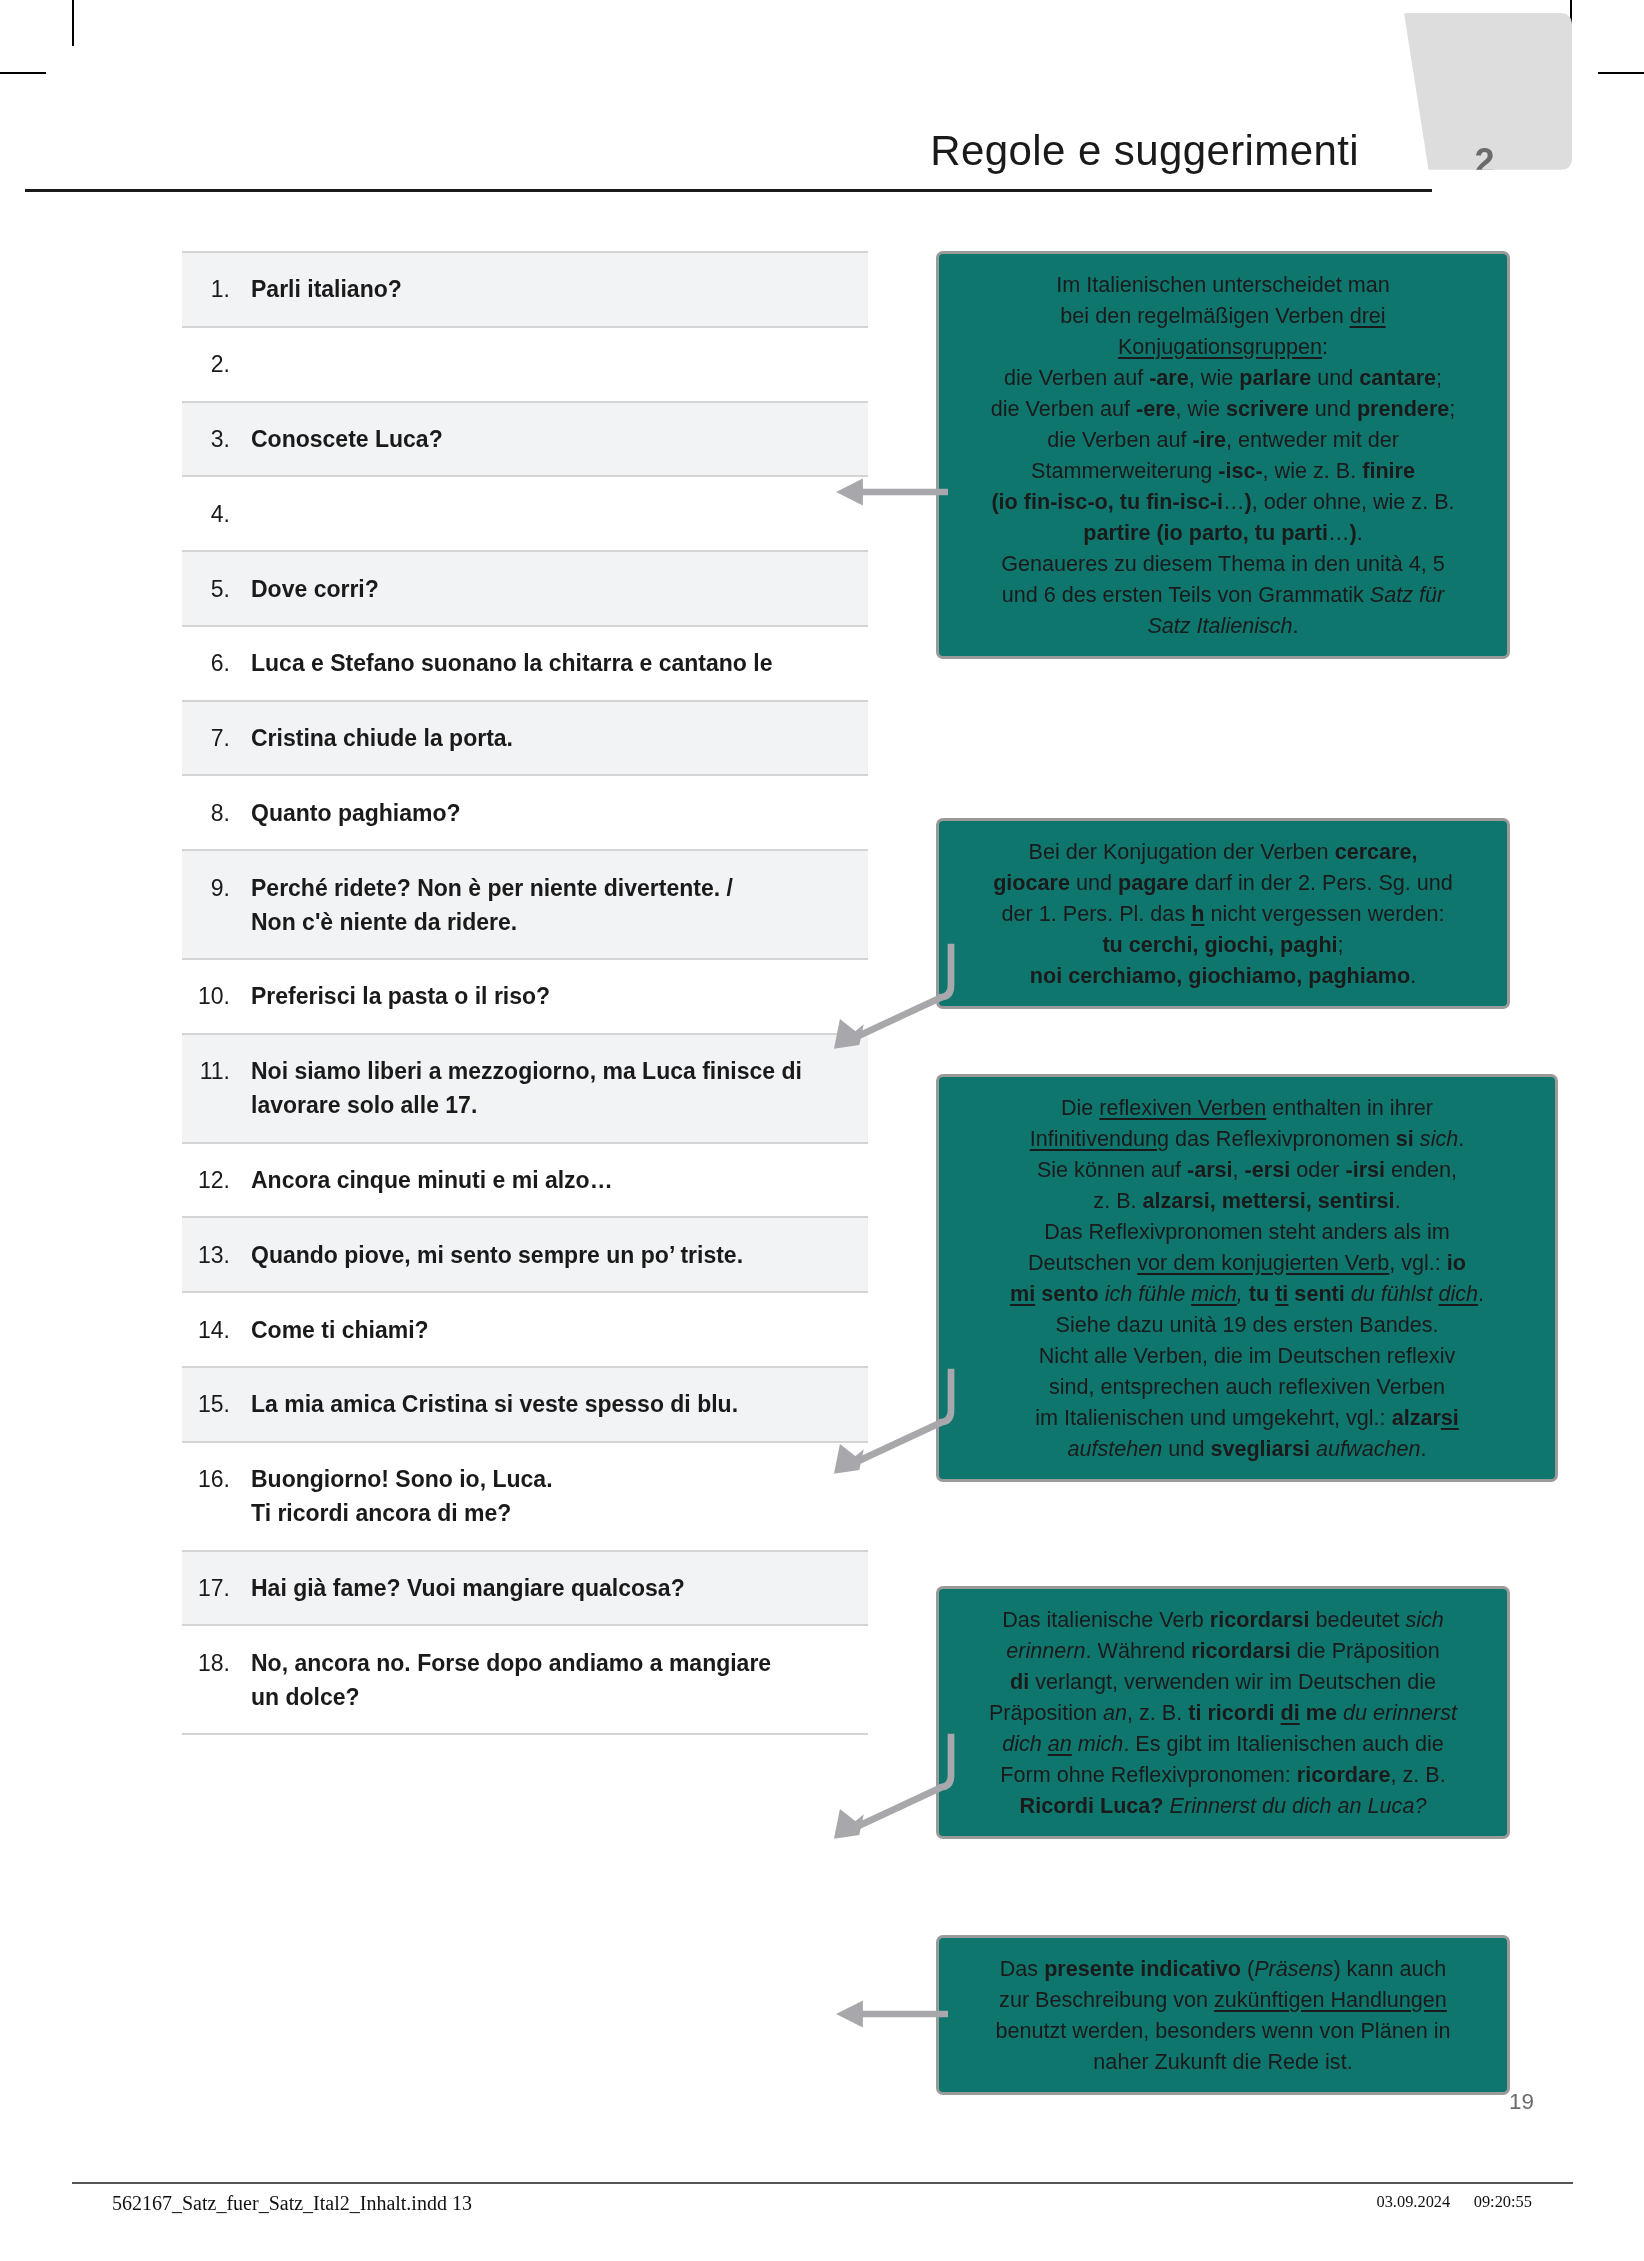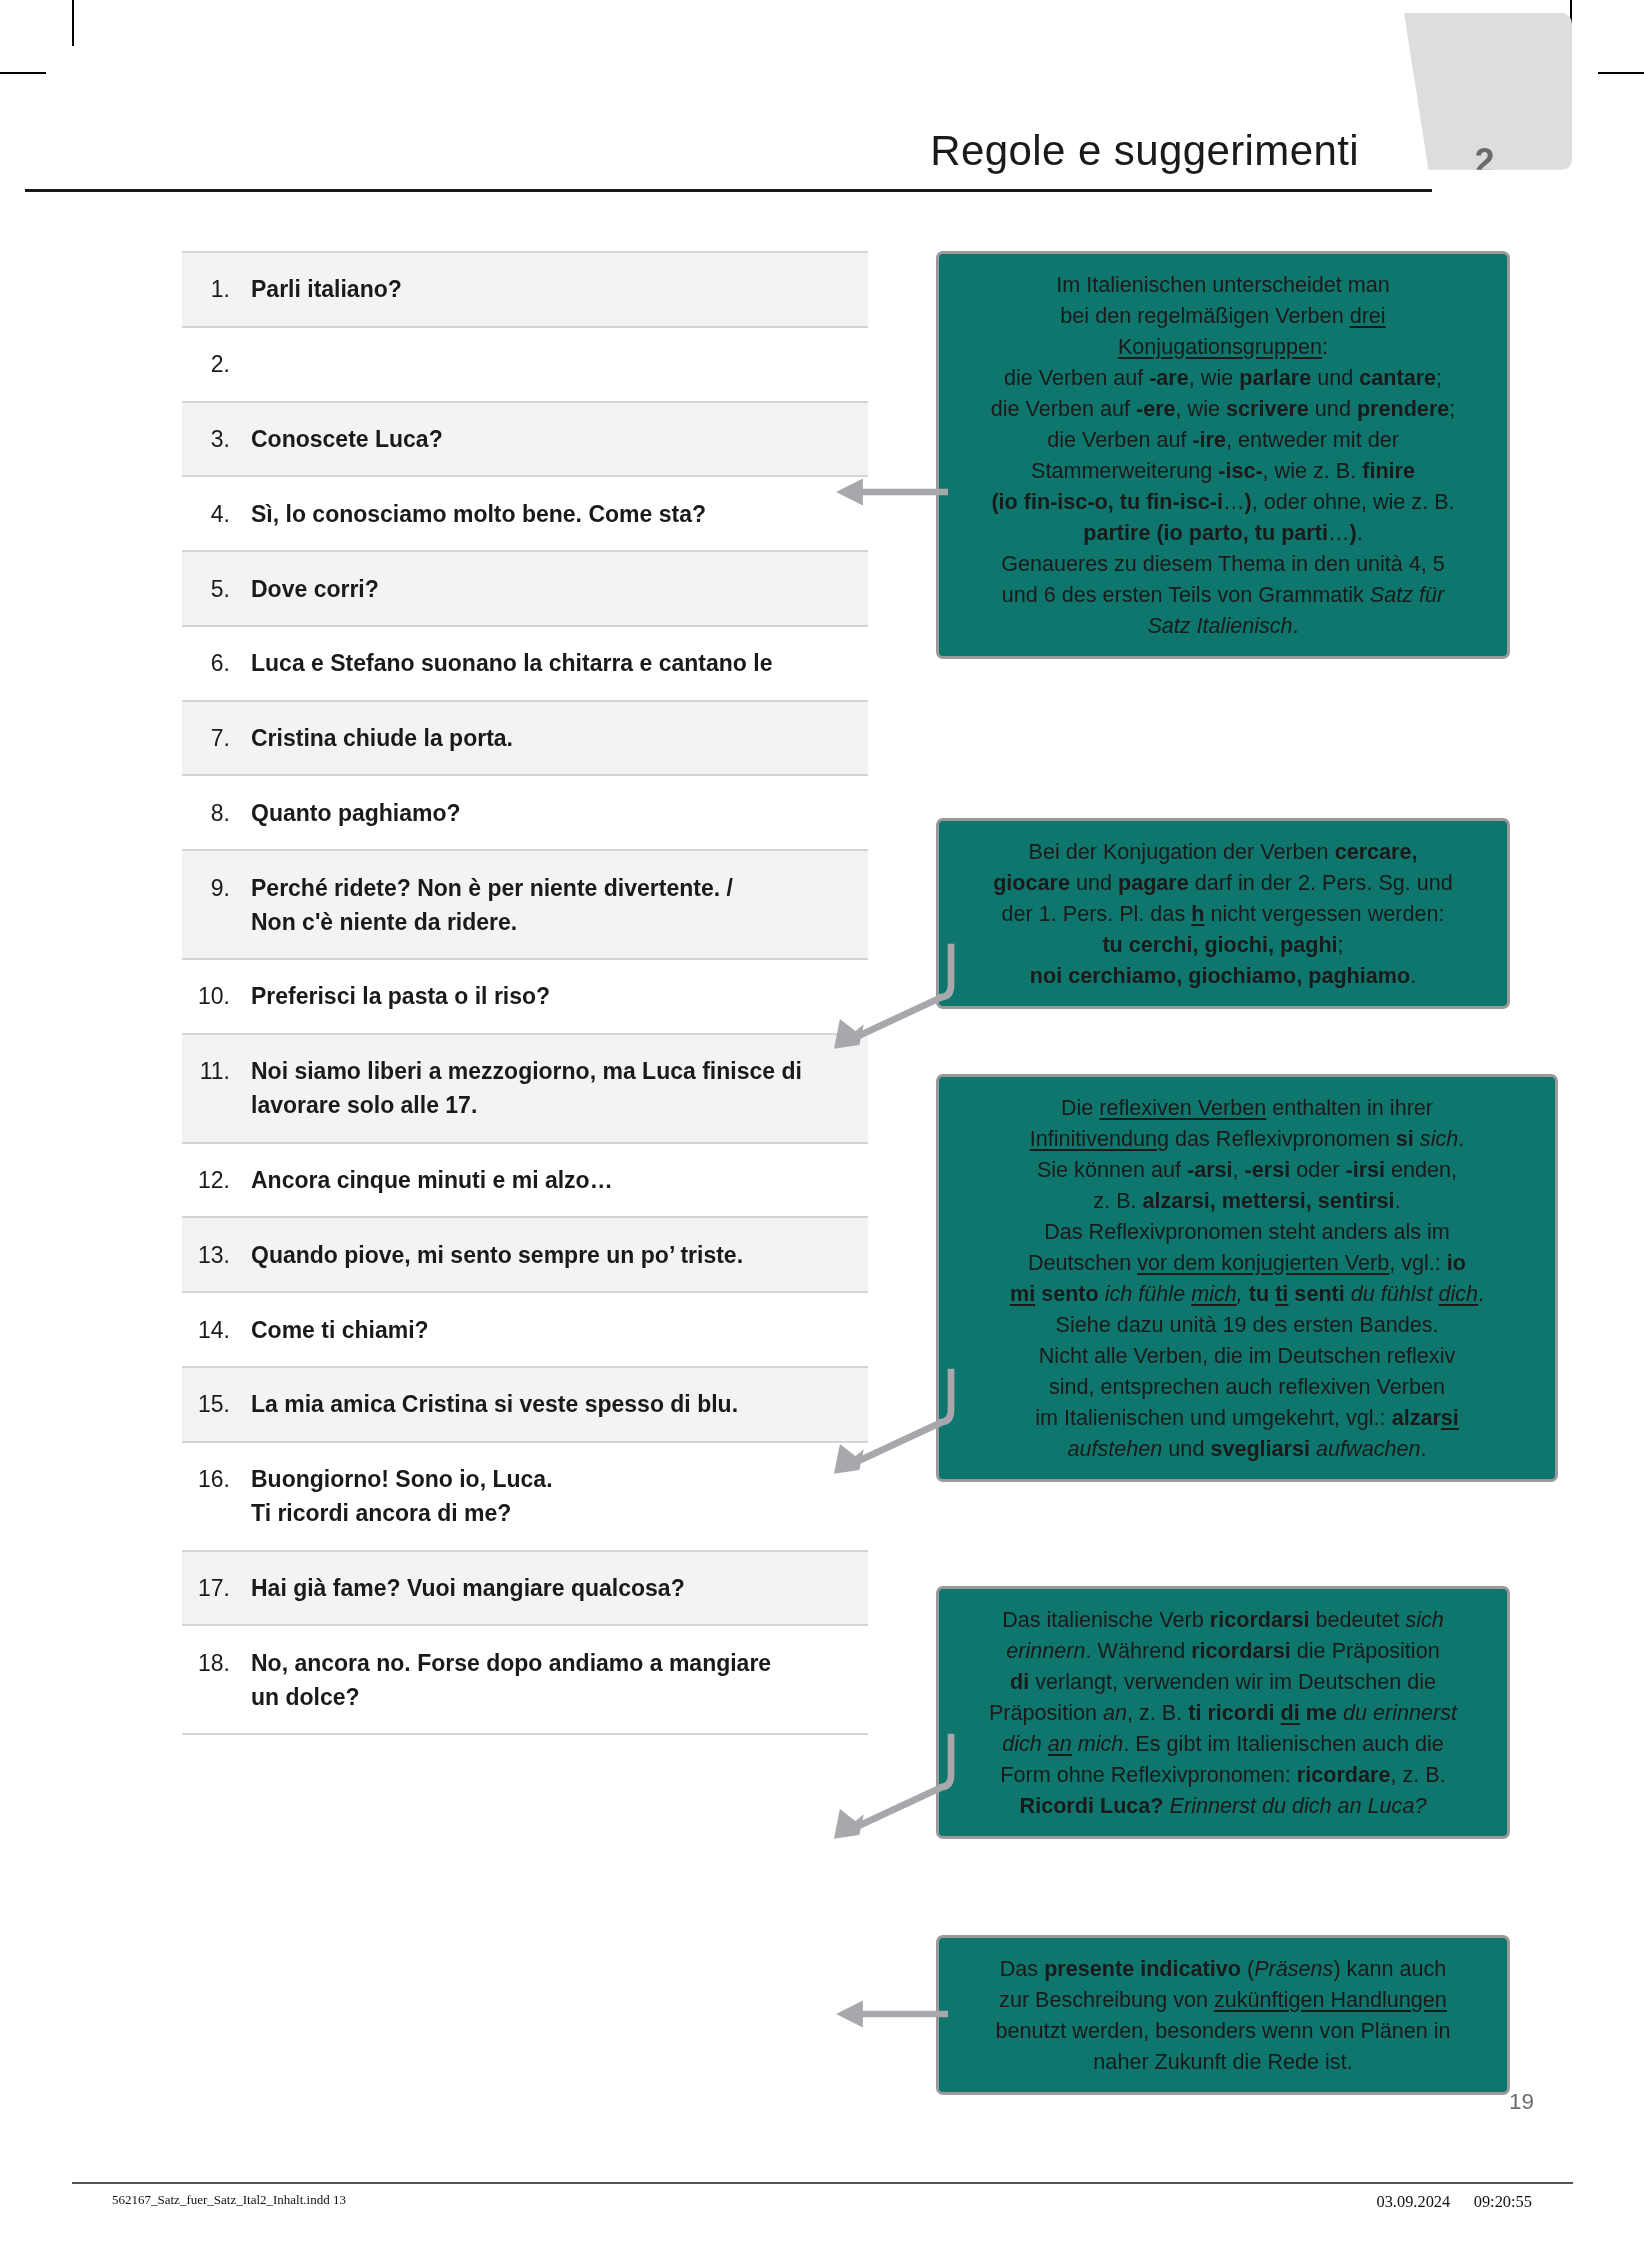--- a/index.html
+++ b/index.html
@@ -116,21 +116,21 @@
   .page-number {
     position:absolute; right:110px; top:2089px;
     font-size:22.4px; color:#6b6b6b;
   }
   .footer-rule {
     position:absolute; left:72px; top:2182px;
     width:1501px; height:1.5px; background:#555;
   }
   .footer-left {
     position:absolute; left:112px; top:2192px;
-    font-size:13px; color:#111;
+    font-size:20px; color:#111;
     font-family:"Liberation Serif", serif;
   }
   .footer-right {
     position:absolute; right:112px; top:2192px;
     font-size:16.4px; color:#111;
     font-family:"Liberation Serif", serif;
   }
   .footer-right span { margin-left:19.4px; }
 </style>
 </head>
@@ -156,21 +156,20 @@
     </div>
     <div class="sentence-row">
       <div class="sent-num">2.</div>
     </div>
     <div class="sentence-row shaded">
       <div class="sent-num">3.</div>
       <div class="sent-text"><span>Conoscete Luca?</span></div>
     </div>
     <div class="sentence-row">
       <div class="sent-num">4.</div>
-      <div class="sent-text"><span>Sì, lo conosciamo molto bene. Come sta?</span></div>
     </div>
     <div class="sentence-row shaded">
       <div class="sent-num">5.</div>
       <div class="sent-text"><span>Dove corri?</span></div>
     </div>
     <div class="sentence-row">
       <div class="sent-num">6.</div>
       <div class="sent-text"><span>Luca e Stefano suonano la chitarra e cantano le</span></div>
     </div>
     <div class="sentence-row shaded">

